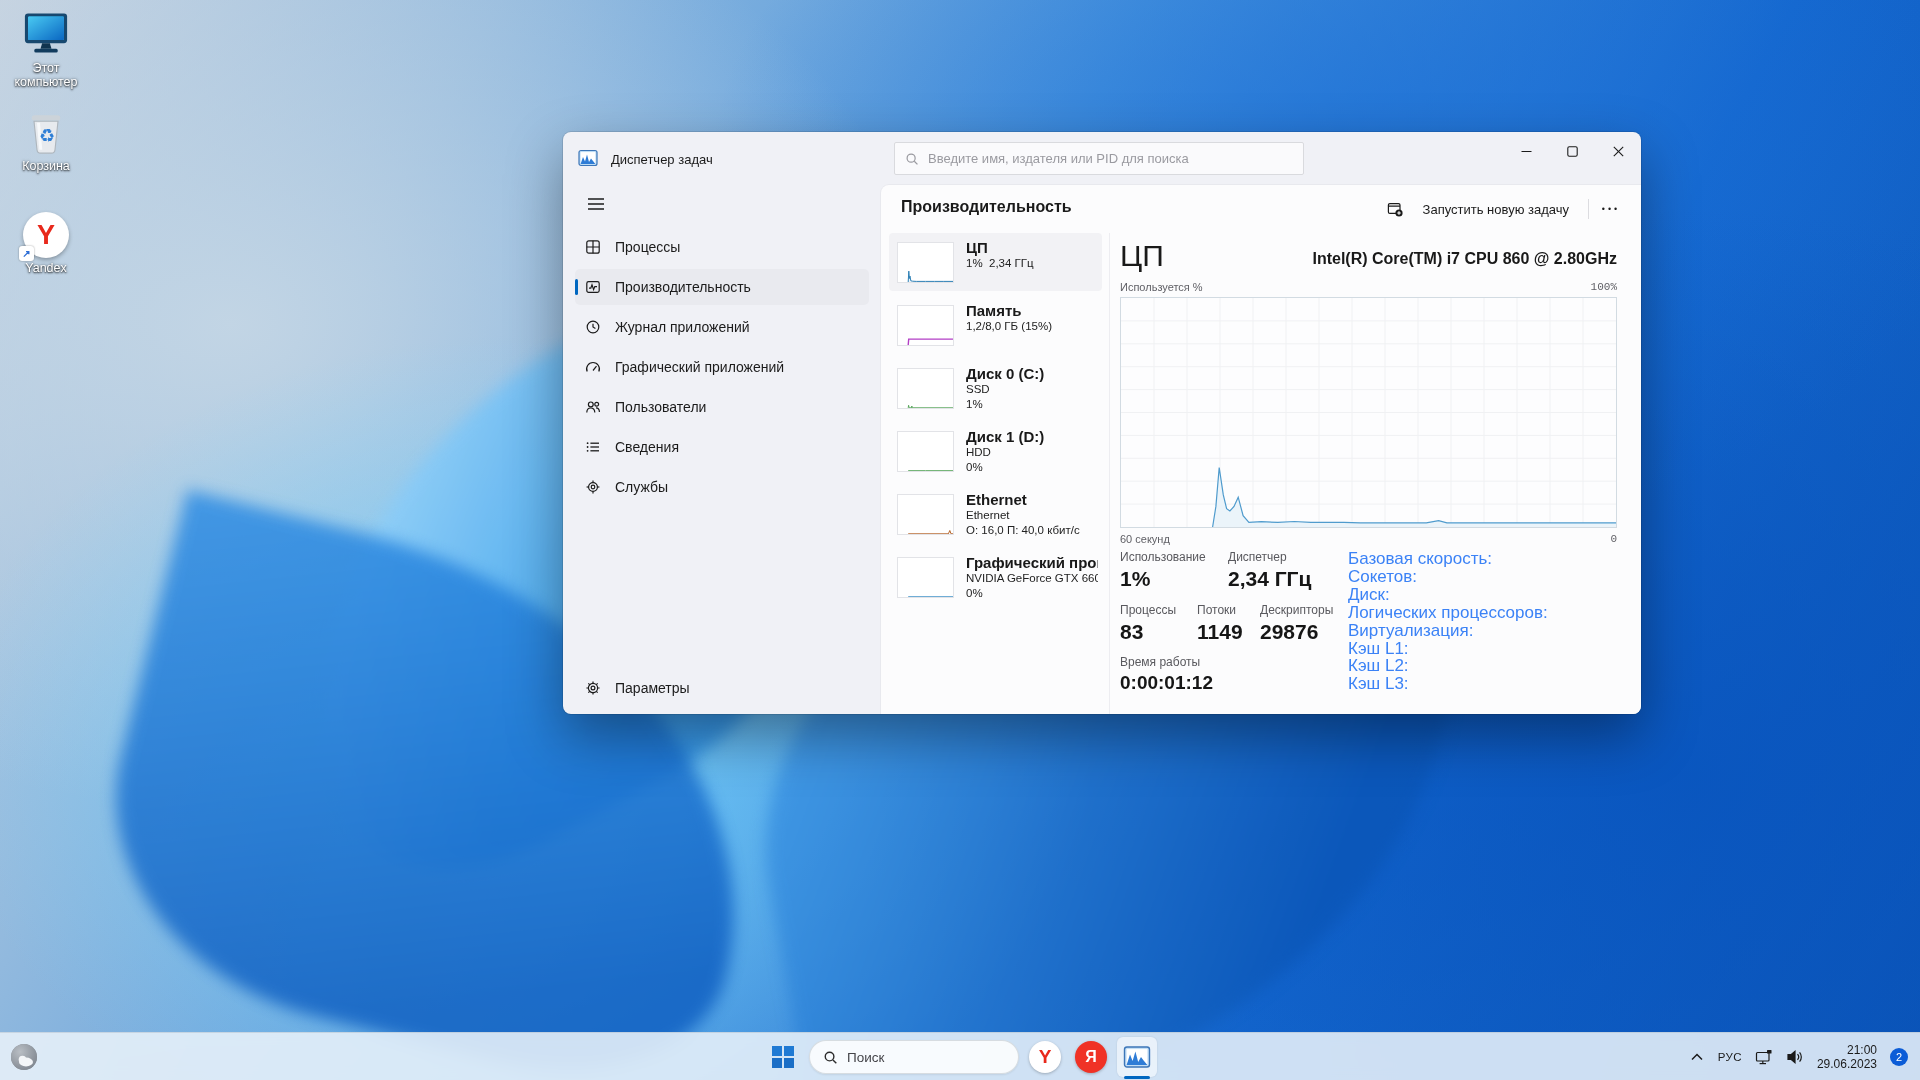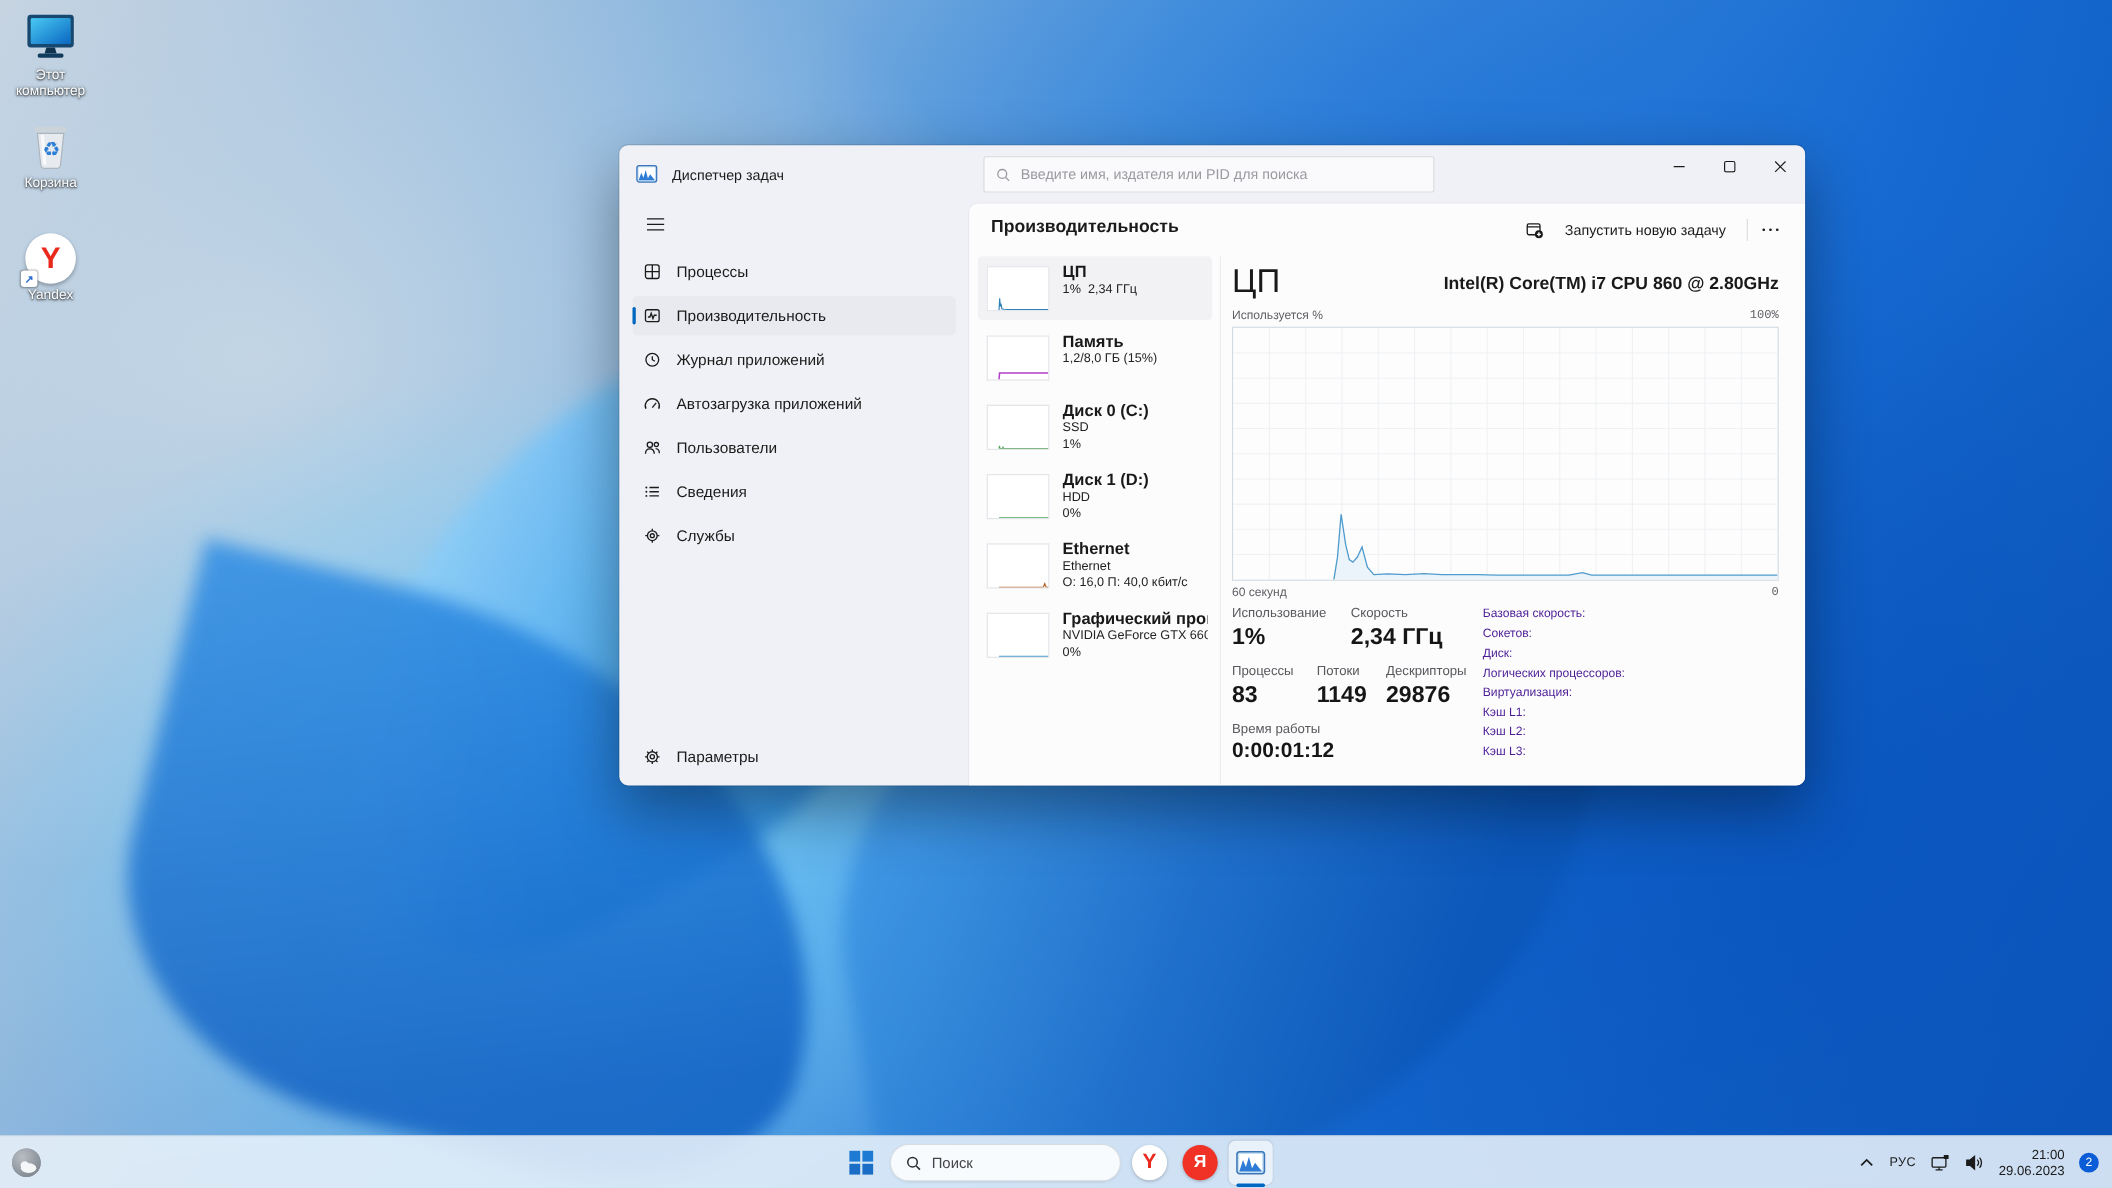--- a/index.html
+++ b/index.html
@@ -95,21 +95,21 @@
   .cpu-name { position:absolute; right:0; top:17px; font-size:16px; font-weight:700; color:#191919; }
   .axis-row { position:absolute; left:0; right:0; font-size:11px; color:#606066; }
   .axis-row .r { float:right;font-family:Liberation Mono, monospace; }
   .big-chart { position:absolute; left:0; top:64px; width:497px; height:231px;
     border:1px solid #d2dbe2; background:#fdfdfe; }
   .stat { position:absolute; }
   .stat .slabel { font-size:12px; color:#59595e; }
   .stat .sval { margin-top:3px; font-size:21px; font-weight:700; color:#161616; }
   .stat .sval.small { font-size:19px; }
   .info-col { position:absolute; left:228px; top:317px; width:270px; }
-  .info-col div { font-size:11px; line-height:17.9px; color:#4c1d95; }
+  .info-col div { font-size:17px; line-height:17.9px; color:#3b82f6; }
 
   
   .taskbar { position:absolute; left:0; right:0; bottom:0; height:48px;
     background:rgba(232,241,249,.88); border-top:1px solid rgba(160,175,190,.35);
     backdrop-filter:blur(6px); }
   .weather { position:absolute; left:9px; top:9px; }
   .tb-center { position:absolute; left:50%; top:0; height:48px; transform:translateX(-50%);
     display:flex; align-items:center; gap:6px; }
   .tb-btn { width:40px; height:40px; border-radius:6px; display:flex; align-items:center;
     justify-content:center; position:relative; }
@@ -263,21 +263,21 @@
           </span>
         <span>Журнал приложений</span>
       </div>
       <div class="nav-item">
         <span>
           <svg class="ic" width="16" height="16" viewBox="0 0 16 16" fill="none" stroke="#1b1b1b" stroke-width="1.2">
             <path d="M2.2 12.6 a6.4 6.4 0 1 1 11.6 0"></path>
               <line x1="8" y1="11.5" x2="11.5" y2="7.2"></line>
           </svg>
           </span>
-        <span>Автозагрузка приложений</span>
+        <span>Графический приложений</span>
       </div>
       <div class="nav-item">
         <span>
           <svg class="ic" width="16" height="16" viewBox="0 0 16 16" fill="none" stroke="#1b1b1b" stroke-width="1.2">
             <circle cx="5.8" cy="5.4" r="2.4"></circle>
               <path d="M1.8 13.6 c0,-3 1.8,-4.6 4,-4.6 s4,1.6 4,4.6"></path>
             <circle cx="11.7" cy="5.2" r="1.9"></circle>
               <path d="M11 8.9 c2.3,0.1 3.4,1.7 3.4,4.2"></path>
           </svg>
           </span>
@@ -467,21 +467,21 @@
       <div class="axis-row" style="top:300px">
         <span>60 секунд</span>
         <span class="r">0</span>
       </div>
 
       <div class="stat" style="left:0;top:317px">
         <div class="slabel">Использование</div>
           <div class="sval">1%</div>
         </div>
       <div class="stat" style="left:108px;top:317px">
-        <div class="slabel">Скорость</div>
+        <div class="slabel">Диспетчер</div>
           <div class="sval">2,34 ГГц</div>
         </div>
       <div class="stat" style="left:0;top:370px">
         <div class="slabel">Процессы</div>
           <div class="sval">83</div>
         </div>
       <div class="stat" style="left:77px;top:370px">
         <div class="slabel">Потоки</div>
           <div class="sval">1149</div>
         </div>

